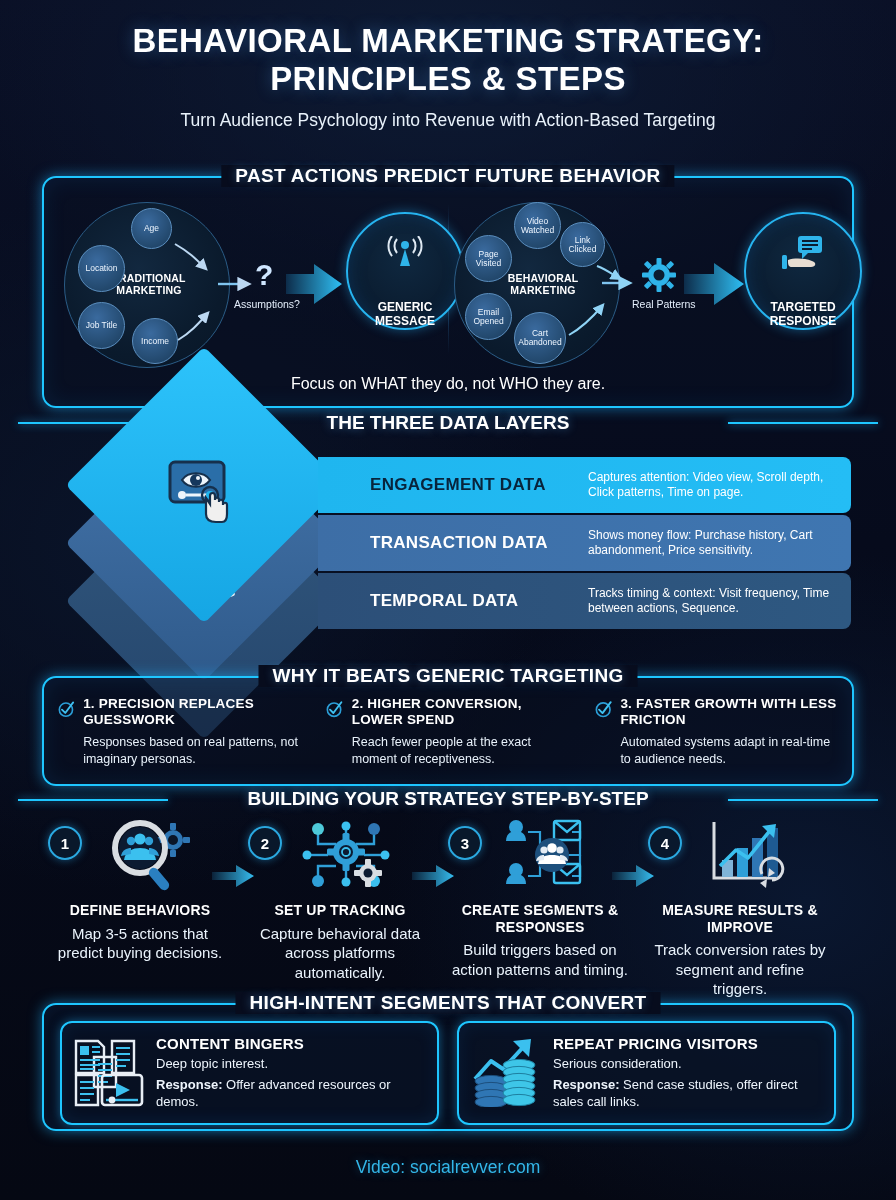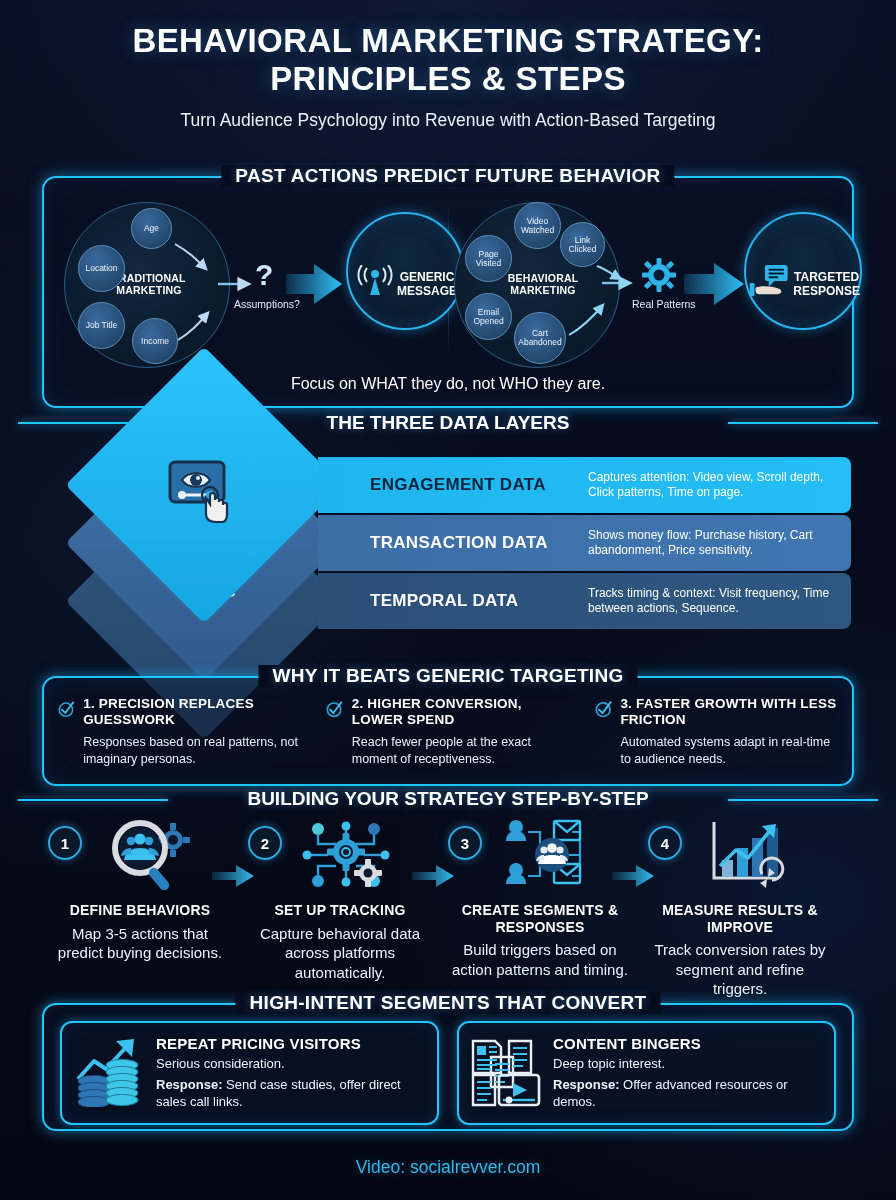--- a/index.html
+++ b/index.html
@@ -88,21 +88,21 @@
   }
   .hub-gear { position: absolute; left: 190px; top: 58px; }
   .sub-note {
     position: absolute; font-size: 10.5px; color: #e4eefb; white-space: nowrap;
   }
   .endcircle {
     position: absolute; top: 12px; width: 118px; height: 118px; border-radius: 50%;
     background: radial-gradient(circle at 50% 38%, #0f2840 0%, #0a1b2e 70%, #081423 100%);
     border: 2px solid #26b4f0;
     box-shadow: 0 0 12px rgba(35,170,240,.45), inset 0 0 18px rgba(20,110,190,.28);
-    display: flex; align-items: center; justify-content: center;
+    display: flex; flex-direction: column; align-items: center; justify-content: space-between;
     padding-top: 22px;
   }
   .endcircle .lbl {
     margin-top: 5px; font-size: 12px; font-weight: bold; text-align: center; line-height: 1.12;
   }
   .focus-line {
     position: absolute; bottom: 13px; width: 100%; text-align: center;
     font-size: 16px; color: #ffffff;
   }
   .inner-div {
@@ -130,21 +130,21 @@
     position: absolute; width: 196px; height: 196px;
     transform: rotate(45deg); border-radius: 6px;
   }
   .dia-icon {
     position: absolute; width: 76px; height: 76px;
     display: flex; align-items: center; justify-content: center;
   }
 
   
   #sec-why { position: absolute; left: 42px; top: 676px; width: 812px; height: 110px; }
-  .why-grid { display: flex; padding: 18px 14px 0 14px; gap: 25px; justify-content: flex-end; }
+  .why-grid { display: flex; padding: 18px 14px 0 14px; gap: 25px; }
   .why-item { flex: 1; display: flex; gap: 8px; }
   .why-body .wh { font-size: 13.5px; font-weight: bold; line-height: 1.2; letter-spacing: .2px; }
   .why-body .wd { margin-top: 6px; font-size: 12.5px; line-height: 1.32; color: #e9f2fb; }
 
   
   #sec-steps { position: absolute; left: 0; top: 788px; width: 896px; height: 200px; }
   .steps-row { position: absolute; top: 28px; left: 40px; width: 816px; display: flex; }
   .step { width: 200px; position: relative; text-align: center; }
   .step-head { height: 78px; position: relative; }
   .step-num {
@@ -602,20 +602,68 @@
   </div>
 </div>
 
 <div class="panel" id="sec-seg">
   <div class="panel-title">HIGH-INTENT SEGMENTS THAT CONVERT</div>
   <div class="seg-grid">
 
     <div class="seg-card">
       <div>
         <svg width="74" height="72" viewBox="0 0 74 72">
+          <g fill="none" stroke="#e8eef5" stroke-width="2.4">
+            <path d="M4 6 L26 6 L32 12 L32 38 L4 38 Z"></path>
+            <path d="M40 6 L62 6 L62 38 L40 38 Z"></path>
+            <path d="M22 22 L44 22 L44 52 L22 52 Z"></path>
+            <path d="M4 40 L26 40 L26 70 L4 70 Z"></path>
+          </g>
+          <rect x="8" y="11" width="9" height="9" fill="#3bc0ef"></rect>
+          <g stroke="#3bc0ef" stroke-width="2">
+              <line x1="20" y1="12" x2="28" y2="12"></line>
+              <line x1="20" y1="17" x2="28" y2="17"></line>
+            <line x1="8" y1="25" x2="28" y2="25"></line>
+              <line x1="8" y1="30" x2="28" y2="30"></line>
+              <line x1="8" y1="34" x2="22" y2="34"></line>
+            </g>
+          <g stroke="#3bc0ef" stroke-width="2">
+              <line x1="44" y1="13" x2="58" y2="13"></line>
+              <line x1="44" y1="19" x2="58" y2="19"></line>
+            <line x1="44" y1="25" x2="58" y2="25"></line>
+              <line x1="44" y1="31" x2="54" y2="31"></line>
+            </g>
+          <g stroke="#3bc0ef" stroke-width="2">
+              <line x1="26" y1="29" x2="40" y2="29"></line>
+              <line x1="26" y1="35" x2="40" y2="35"></line>
+            <line x1="26" y1="41" x2="40" y2="41"></line>
+              <line x1="26" y1="47" x2="36" y2="47"></line>
+            </g>
+          <g stroke="#3bc0ef" stroke-width="2">
+              <line x1="8" y1="47" x2="22" y2="47"></line>
+              <line x1="8" y1="53" x2="22" y2="53"></line>
+            <line x1="8" y1="59" x2="22" y2="59"></line>
+              <line x1="8" y1="65" x2="18" y2="65"></line>
+            </g>
+          <rect x="30" y="40" width="40" height="30" rx="3" fill="none" stroke="#e8eef5" stroke-width="2.6"></rect>
+          <path d="M44 48 L58 55 L44 62 Z" fill="#3bc0ef"></path>
+          <line x1="34" y1="65" x2="66" y2="65" stroke="#3bc0ef" stroke-width="2.4"></line>
+          <circle cx="40" cy="65" r="3.4" fill="#e8eef5"></circle>
+        </svg>
+      </div>
+      <div class="seg-text">
+        <div class="sh">CONTENT BINGERS</div>
+        <div class="sp">Deep topic interest.</div>
+        <div class="sp"><b>Response:</b><span> Offer advanced resources or demos.</span></div>
+      </div>
+    </div>
+
+    <div class="seg-card">
+      <div>
+        <svg width="74" height="72" viewBox="0 0 74 72">
           <path d="M6 44 L22 26 L34 34 L58 8" stroke="#3bc0ef" stroke-width="4" fill="none" stroke-linejoin="round"></path>
           <path d="M44 6 L62 4 L60 22 Z" fill="#3bc0ef"></path>
           <g fill="#2f76b4" stroke="#1c4f7d" stroke-width="1">
             <ellipse cx="22" cy="46" rx="16" ry="5.6"></ellipse>
               <ellipse cx="22" cy="53" rx="16" ry="5.6"></ellipse>
             <ellipse cx="22" cy="60" rx="16" ry="5.6"></ellipse>
               <ellipse cx="22" cy="67" rx="16" ry="5.6"></ellipse>
           </g>
           <g fill="#3ec6e8" stroke="#1d7fa0" stroke-width="1">
             <ellipse cx="50" cy="30" rx="16" ry="5.6"></ellipse>
@@ -627,64 +675,16 @@
           </g>
         </svg>
       </div>
       <div class="seg-text">
         <div class="sh">REPEAT PRICING VISITORS</div>
         <div class="sp">Serious consideration.</div>
         <div class="sp"><b>Response:</b><span> Send case studies, offer direct sales call links.</span></div>
       </div>
     </div>
 
-    <div class="seg-card">
-      <div>
-        <svg width="74" height="72" viewBox="0 0 74 72">
-          <g fill="none" stroke="#e8eef5" stroke-width="2.4">
-            <path d="M4 6 L26 6 L32 12 L32 38 L4 38 Z"></path>
-            <path d="M40 6 L62 6 L62 38 L40 38 Z"></path>
-            <path d="M22 22 L44 22 L44 52 L22 52 Z"></path>
-            <path d="M4 40 L26 40 L26 70 L4 70 Z"></path>
-          </g>
-          <rect x="8" y="11" width="9" height="9" fill="#3bc0ef"></rect>
-          <g stroke="#3bc0ef" stroke-width="2">
-              <line x1="20" y1="12" x2="28" y2="12"></line>
-              <line x1="20" y1="17" x2="28" y2="17"></line>
-            <line x1="8" y1="25" x2="28" y2="25"></line>
-              <line x1="8" y1="30" x2="28" y2="30"></line>
-              <line x1="8" y1="34" x2="22" y2="34"></line>
-            </g>
-          <g stroke="#3bc0ef" stroke-width="2">
-              <line x1="44" y1="13" x2="58" y2="13"></line>
-              <line x1="44" y1="19" x2="58" y2="19"></line>
-            <line x1="44" y1="25" x2="58" y2="25"></line>
-              <line x1="44" y1="31" x2="54" y2="31"></line>
-            </g>
-          <g stroke="#3bc0ef" stroke-width="2">
-              <line x1="26" y1="29" x2="40" y2="29"></line>
-              <line x1="26" y1="35" x2="40" y2="35"></line>
-            <line x1="26" y1="41" x2="40" y2="41"></line>
-              <line x1="26" y1="47" x2="36" y2="47"></line>
-            </g>
-          <g stroke="#3bc0ef" stroke-width="2">
-              <line x1="8" y1="47" x2="22" y2="47"></line>
-              <line x1="8" y1="53" x2="22" y2="53"></line>
-            <line x1="8" y1="59" x2="22" y2="59"></line>
-              <line x1="8" y1="65" x2="18" y2="65"></line>
-            </g>
-          <rect x="30" y="40" width="40" height="30" rx="3" fill="none" stroke="#e8eef5" stroke-width="2.6"></rect>
-          <path d="M44 48 L58 55 L44 62 Z" fill="#3bc0ef"></path>
-          <line x1="34" y1="65" x2="66" y2="65" stroke="#3bc0ef" stroke-width="2.4"></line>
-          <circle cx="40" cy="65" r="3.4" fill="#e8eef5"></circle>
-        </svg>
-      </div>
-      <div class="seg-text">
-        <div class="sh">CONTENT BINGERS</div>
-        <div class="sp">Deep topic interest.</div>
-        <div class="sp"><b>Response:</b><span> Offer advanced resources or demos.</span></div>
-      </div>
-    </div>
-
   </div>
 </div>
 
 <div class="source">Video: socialrevver.com</div>
 
 </body></html>

